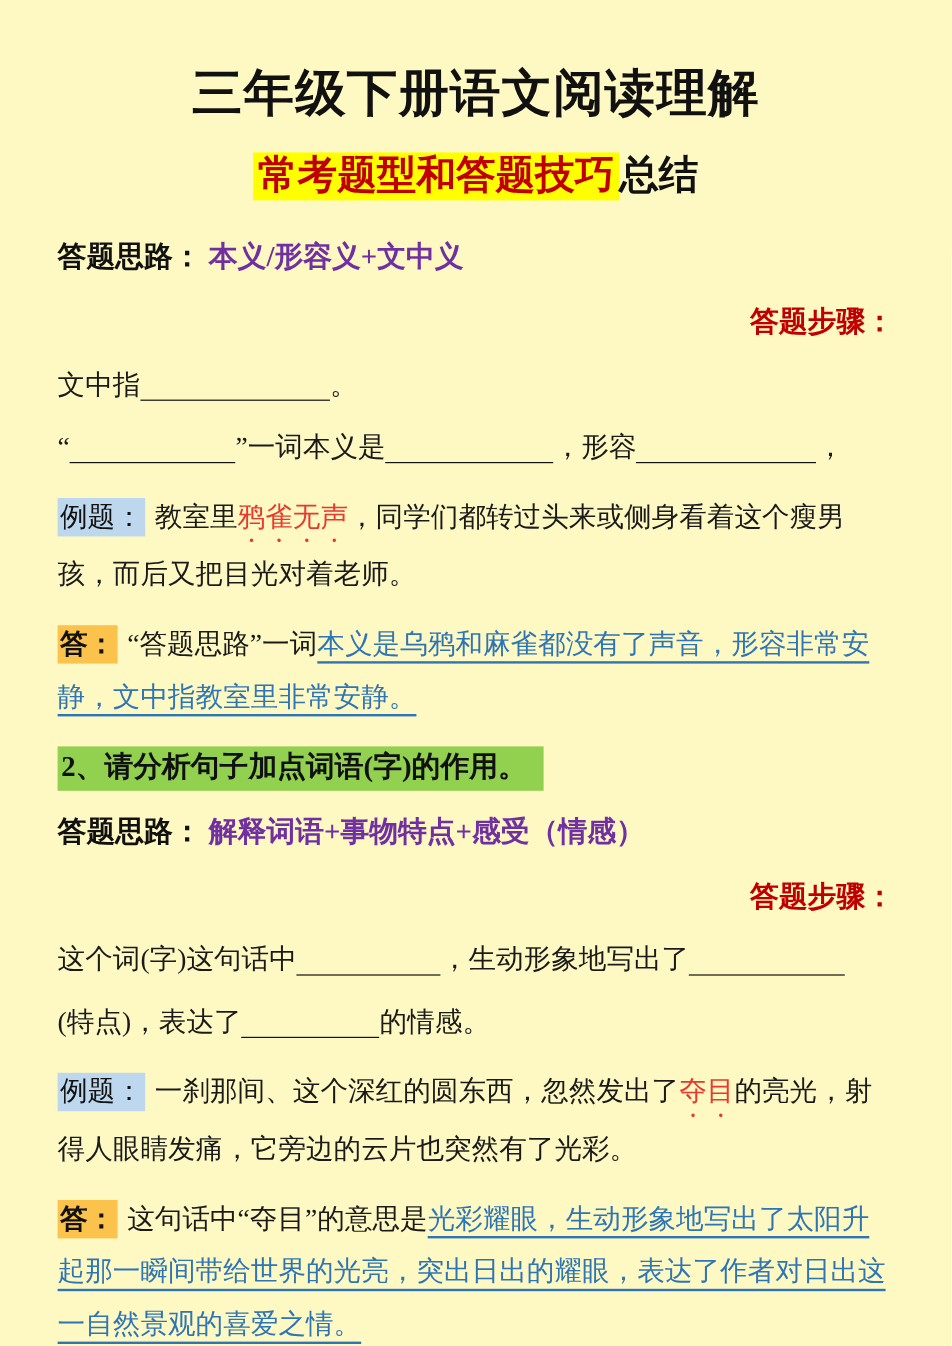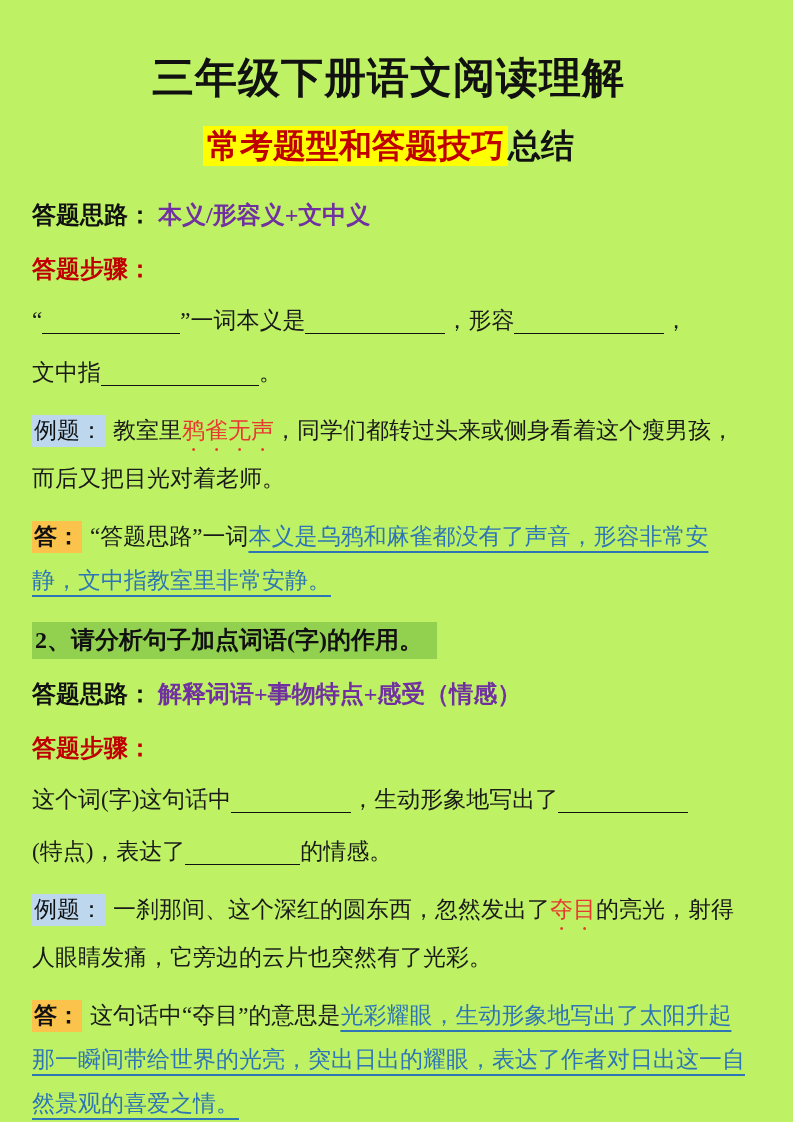--- a/index.html
+++ b/index.html
@@ -1,23 +1,23 @@
 <!DOCTYPE html>
 <html style="--subtitle-red: #C00000; --subtitle-highlight-bg: #FFFF00; --section-heading-bg: #92D050; --idea-purple: #7030A0; --steps-red: #C00000; --emphasis-red: #E8382F; --answer-blue: #2E75B6; --example-label-bg: #BDD7EE; --answer-label-bg: #FBC34B;"><head>
 <meta charset="utf-8">
 <style>
   html, body { margin: 0; padding: 0; background: #ffffff; }
   .page {
     position: relative;
     width: 793px;
     height: 1122px;
     margin: 0 auto;
-    background: #bef264;
+    background: #fef9c3;
     box-sizing: border-box;
-    padding: 50px 48px 0 32px;
+    padding: 50px 48px 0 48px;
     font-family: "Liberation Serif", "DejaVu Serif", serif;
     color: #1a1a1a;
     overflow: hidden;
   }
   .title {
     margin: 0 0 12px 0;
     text-align: center;
     font-size: 42px;
     font-weight: 900;
     letter-spacing: 1px;
@@ -55,20 +55,21 @@
     font-weight: bold;
     color: var(--idea-purple, #7030A0);
     margin-left: 6px;
   }
   .steps {
     margin: 14px 0 10px 0;
     font-size: 24px;
     line-height: 40px;
     font-weight: bold;
     color: var(--steps-red, #C00000);
+    text-align: right;
   }
   .tpl {
     margin: 8px 0;
     font-size: 23px;
     line-height: 44px;
     white-space: nowrap;
   }
   .blank {
     display: inline-block;
     height: 1em;
@@ -116,23 +117,23 @@
   <h1 class="title">三年级下册语文阅读理解</h1>
 
   <div class="subtitle"><span class="sub-hl">常考题型和答题技巧</span><span class="sub-rest">总结</span></div>
 
   <div class="section">
 
     <p class="idea"><span class="idea-label">答题思路：</span><span class="idea-text">本义/形容义+文中义</span></p>
 
     <p class="steps">答题步骤：</p>
 
+    <p class="tpl"><span>文中指</span><span class="blank" style="width:158px"></span><span>。</span></p>
+
     <p class="tpl"><span>“</span><span class="blank" style="width:138px"></span><span>”一词本义是</span><span class="blank" style="width:140px"></span><span>，形容</span><span class="blank" style="width:150px"></span><span>，</span></p>
-
-    <p class="tpl"><span>文中指</span><span class="blank" style="width:158px"></span><span>。</span></p>
 
     <p class="example"><span class="hl-blue label">例题：</span><span>教室里</span><span class="em-red">鸦雀无声</span><span>，同学们都转过头来或侧身看着这个瘦男孩，而后又把目光对着老师。</span></p>
 
     <p class="answer"><span class="hl-amber label">答：</span><span>“答题思路”一词</span><span class="ans-blue">本义是乌鸦和麻雀都没有了声音，形容非常安静，文中指教室里非常安静。</span></p>
   </div>
 
   <div class="section">
     <p class="sec-heading"><span class="hl-green">2、请分析句子加点词语(字)的作用。</span></p>
 
     <p class="idea"><span class="idea-label">答题思路：</span><span class="idea-text">解释词语+事物特点+感受（情感）</span></p>

